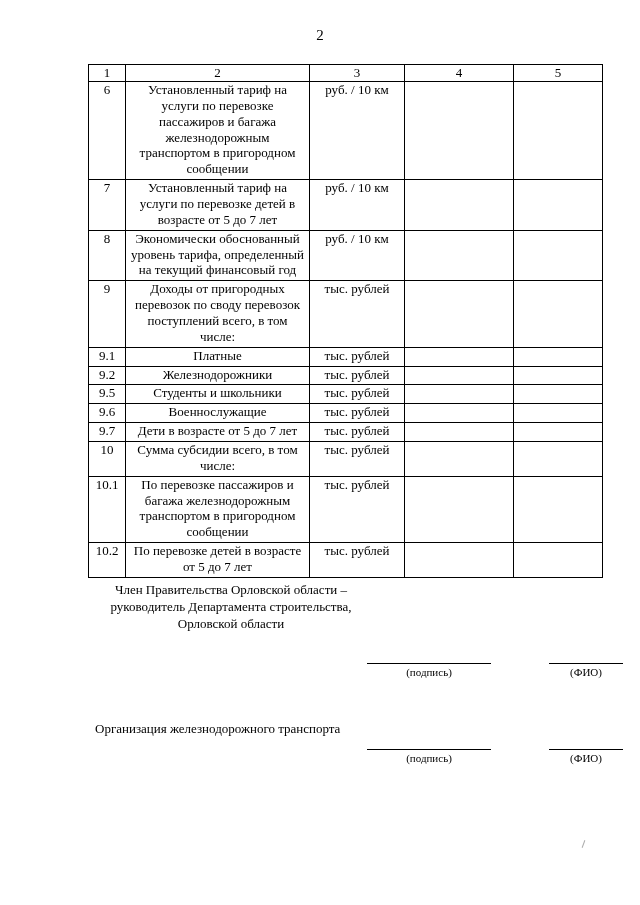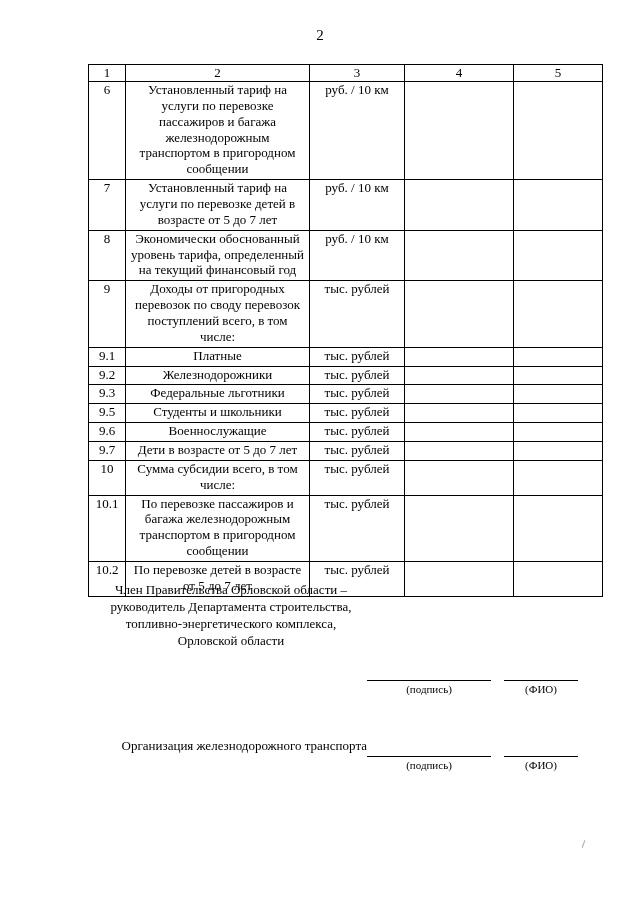--- a/index.html
+++ b/index.html
@@ -37,24 +37,24 @@
 
   .sig-section { position: absolute; top: 582px; left: 88px; width: 514px; font-size: 13px; }
   .sig-row { display: flex; align-items: flex-end; }
   .sig-text-block {
     flex: 0 0 272px; margin-left: 7px;
     text-align: center; line-height: 1.3;
   }
   .sig-row.first .sig-text-block { margin-bottom: 45px; }
   .org-title {
     flex: 0 0 272px; margin-left: 7px;
-    text-align: right; line-height: 1.3; margin-bottom: 17px;
+    text-align: left; line-height: 1.3; margin-bottom: 26px;
     white-space: nowrap;
   }
-  .sig-fields { display: flex; align-items: flex-end; }
+  .sig-fields { display: flex; align-items: flex-end; gap: 45px; }
   .sig-field { display: flex; flex-direction: column; align-items: center; }
   .sig-field.sign { width: 124px; }
   .sig-field.name { width: 74px; margin-left: 13px; }
   .sig-line { width: 100%; border-bottom: 1px solid #000; height: 0; }
   .sig-label { font-size: 11px; margin-top: 2px; text-align: center; }
   .sig-row.second { margin-top: 43px; }
 
   .scan-artifact {
     position: absolute; top: 840px; left: 583px;
     width: 1px; height: 8px; background: #777;
@@ -122,27 +122,20 @@
           <td class="col-val"></td>
         </tr>
         <tr>
           <td class="col-num">9.2</td>
           <td class="col-desc">Железнодорожники</td>
           <td class="col-unit">тыс. рублей</td>
           <td class="col-val"></td>
           <td class="col-val"></td>
         </tr>
         <tr>
-          <td class="col-num">9.3</td>
-          <td class="col-desc">Федеральные льготники</td>
-          <td class="col-unit">тыс. рублей</td>
-          <td class="col-val"></td>
-          <td class="col-val"></td>
-        </tr>
-        <tr>
           <td class="col-num">9.5</td>
           <td class="col-desc">Студенты и школьники</td>
           <td class="col-unit">тыс. рублей</td>
           <td class="col-val"></td>
           <td class="col-val"></td>
         </tr>
         <tr>
           <td class="col-num">9.6</td>
           <td class="col-desc">Военнослужащие</td>
           <td class="col-unit">тыс. рублей</td>
@@ -179,21 +172,20 @@
         </tr>
       </tbody>
   </table>
 
   <div class="sig-section">
 
     <div class="sig-row first">
       <div class="sig-text-block">
         <div>Член Правительства Орловской области –</div>
         <div>руководитель Департамента строительства,</div>
-        <div>топливно-энергетического комплекса,</div>
         <div>Орловской области</div>
       </div>
       <div class="sig-fields">
         <div class="sig-field sign">
           <div class="sig-line"></div>
           <div class="sig-label">(подпись)</div>
         </div>
         <div class="sig-field name">
           <div class="sig-line"></div>
           <div class="sig-label">(ФИО)</div>

